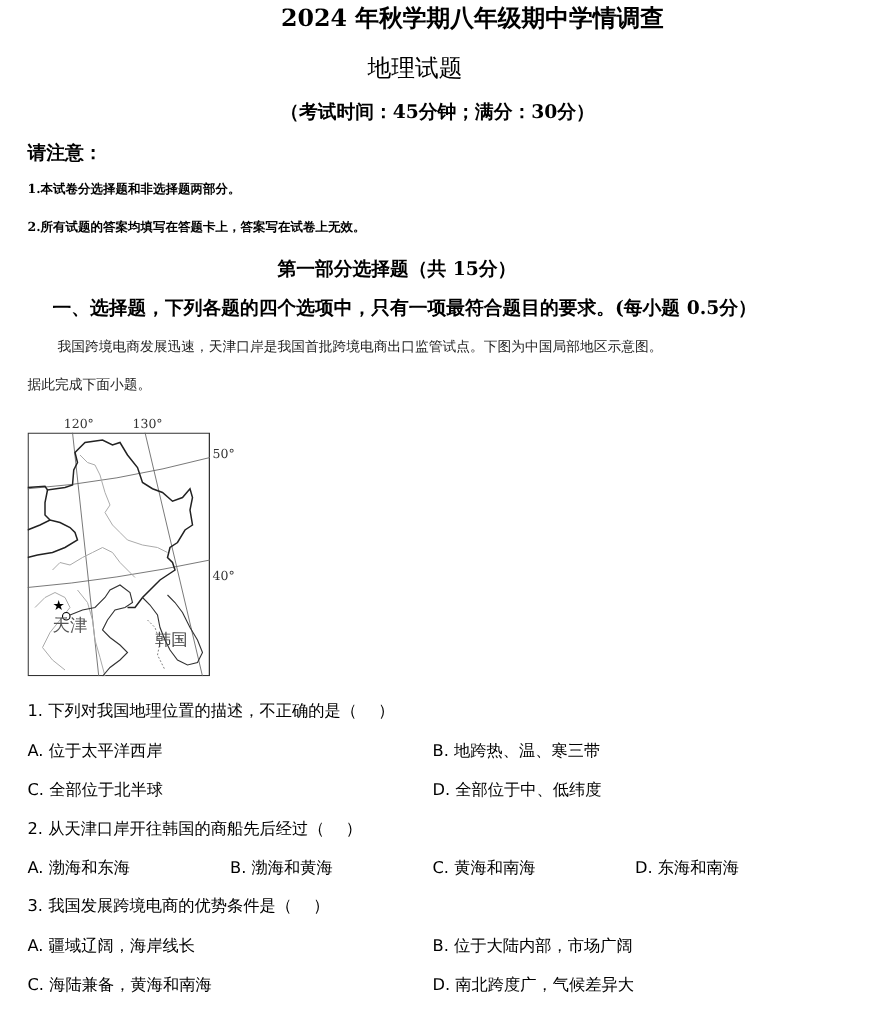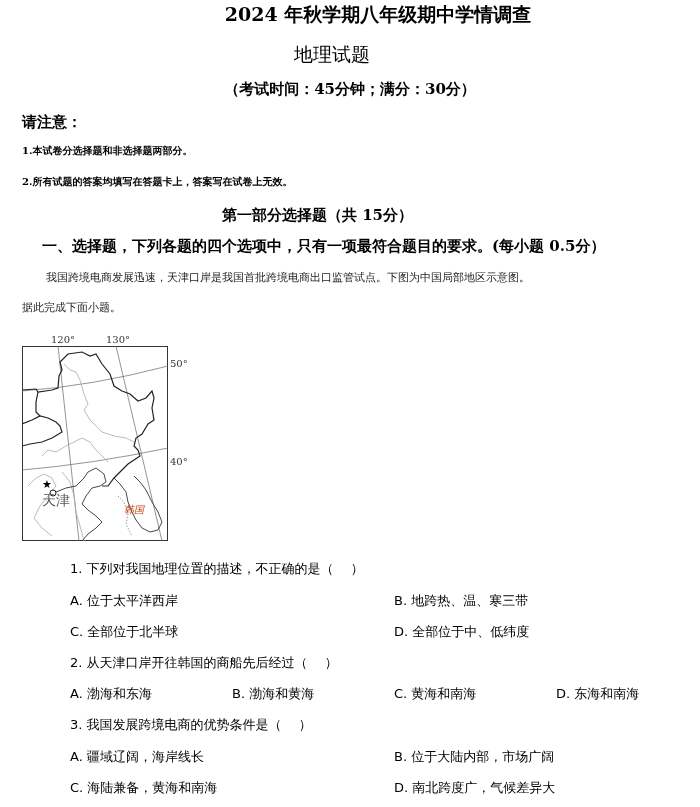--- a/index.html
+++ b/index.html
@@ -6,21 +6,21 @@
     body { width: 700px; height: 807px; position: relative; overflow: hidden; color: #000; font-family: "DejaVu Serif", "Liberation Serif", serif; }
     .abs { position: absolute; white-space: nowrap; }
     .title { left: 0; width: 700px; text-align: center; font-weight: bold; font-size: 19px; top: 2px; margin-left: 28px; }
     .subtitle { left: 0; width: 664px; text-align: center; font-size: 19px; top: 42px; font-weight: normal; }
     .examinfo { left: 0; width: 700px; text-align: center; font-size: 15px; font-weight: bold; top: 80px; }
     .notice-head { left: 22px; top: 113px; font-size: 15px; font-weight: bold; }
     .notice-item { left: 22px; font-size: 10px; font-weight: bold; }
     .section { left: 0; width: 635px; text-align: center; font-size: 15px; font-weight: bold; top: 206px; }
     .instruction { left: 22px; top: 237px; font-size: 15px; font-weight: bold; margin-left: 20px; }
     .passage { left: 22px; font-size: 11px; font-family: "DejaVu Serif", serif; color: #222; }
-    .q { font-family: "DejaVu Sans", "Liberation Sans", sans-serif; font-size: 13px; margin-left: 48px; }
+    .q { font-family: "DejaVu Sans", "Liberation Sans", sans-serif; font-size: 13px; }
     .map { position: absolute; left: 22px; top: 346px; width: 146px; height: 195px; }
   </style>
 </head>
 <body>
 
 <div class="abs title">2024 年秋学期八年级期中学情调查</div>
 <div class="abs subtitle">地理试题</div>
 <div class="abs examinfo">（考试时间：45分钟；满分：30分）</div>
 
 <div class="abs notice-head">请注意：</div>
@@ -59,21 +59,21 @@
     <path d="M34 146 L44 142 L54 140 L62 132 L66 126 L74 122 L82 128 L84 136 L78 140 L70 142 L64 150 L60 158 L66 164 L74 170 L80 176 L74 182 L66 188 L60 195" fill="none" stroke="#333" stroke-width="0.9"></path>
 
     <path d="M92 132 L98 138 L104 146 L106 156 L110 166 L114 174 L120 182 L128 186 L136 184 L140 176 L136 166 L130 156 L124 144 L118 136 L112 130" fill="none" stroke="#333" stroke-width="0.9"></path>
     <path d="M96 150 L102 156 L106 168 L104 178 L110 190" fill="none" stroke="#555" stroke-width="0.6" stroke-dasharray="1.5,1.5"></path>
 
     <text x="20" y="142" font-size="11" fill="#000" font-family="DejaVu Sans, sans-serif">★</text>
     <circle cx="31" cy="147" r="3" fill="#fff" stroke="#000" stroke-width="0.9"></circle>
   </svg>
 </div>
 <div class="abs" style="left:42px; top:492px; font-size:14px; color:#555;">天津</div>
-<div class="abs" style="left:124px; top:503px; font-size:10px; color:#c2410c;font-style:italic;">韩国</div>
+<div class="abs" style="left:124px; top:503px; font-size:13px; color:#404040;">韩国</div>
 
 <div class="abs q" style="left:22px; top:560px">1. 下列对我国地理位置的描述，不正确的是（　 ）</div>
 <div class="abs q" style="left:22px; top:592px">A. 位于太平洋西岸</div>
 <div class="abs q" style="left:346px; top:592px">B. 地跨热、温、寒三带</div>
 <div class="abs q" style="left:22px; top:623px">C. 全部位于北半球</div>
 <div class="abs q" style="left:346px; top:623px">D. 全部位于中、低纬度</div>
 
 <div class="abs q" style="left:22px; top:654px">2. 从天津口岸开往韩国的商船先后经过（　 ）</div>
 <div class="abs q" style="left:22px; top:685px">A. 渤海和东海</div>
 <div class="abs q" style="left:184px; top:685px">B. 渤海和黄海</div>

